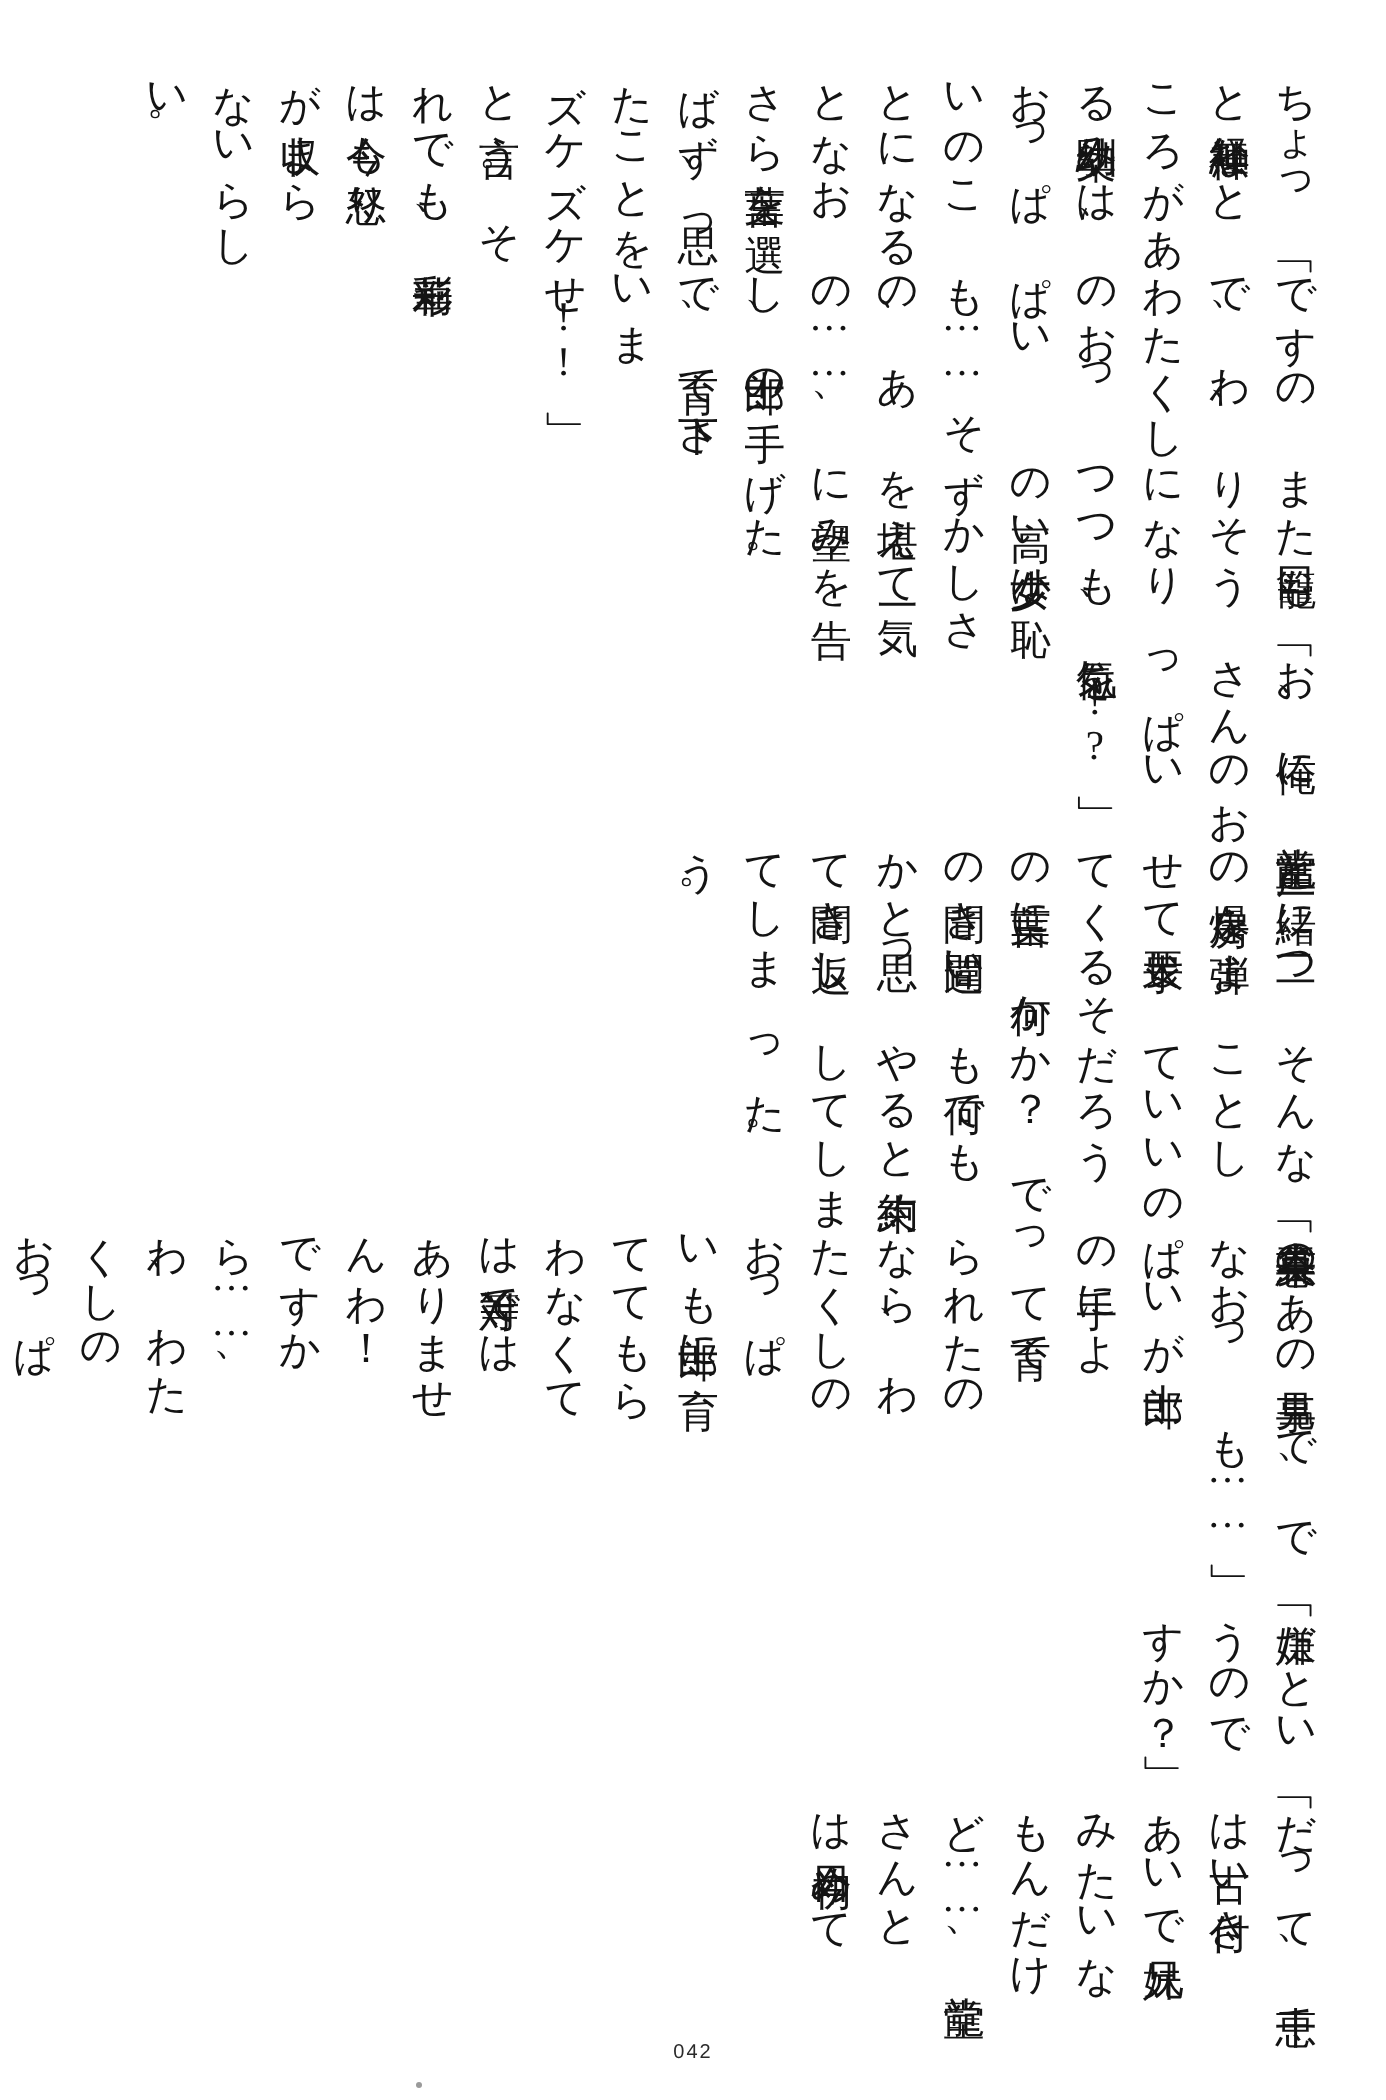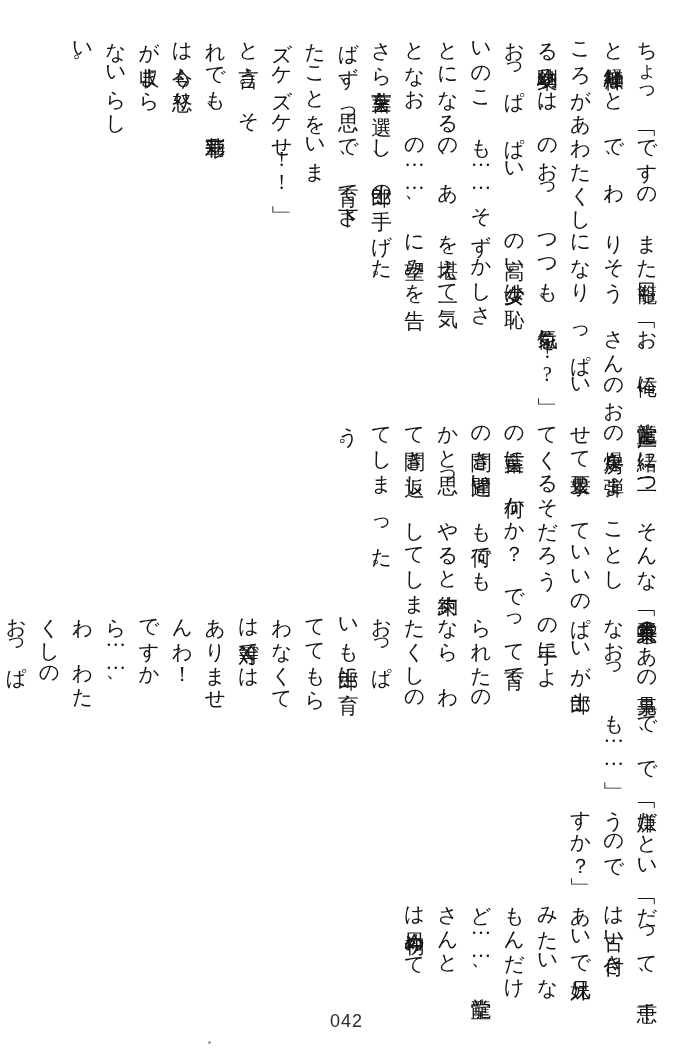--- a/index.html
+++ b/index.html
@@ -43,21 +43,21 @@
     white-space: pre-wrap;
     word-break: break-all;
     font-weight: 400;
   }
   .page-number {
     position: absolute;
     bottom: 18px;
     left: 0;
     width: 100%;
     text-align: center;
-    font-size: 18px;
+    font-size: 10px;
     letter-spacing: 1px;
     color: #2b2b2b;
     font-family: "Liberation Sans", sans-serif;
   }
   .gutter-mark {
     position: absolute;
     bottom: 6px;
     left: 208px;
     width: 3px;
     height: 3px;

